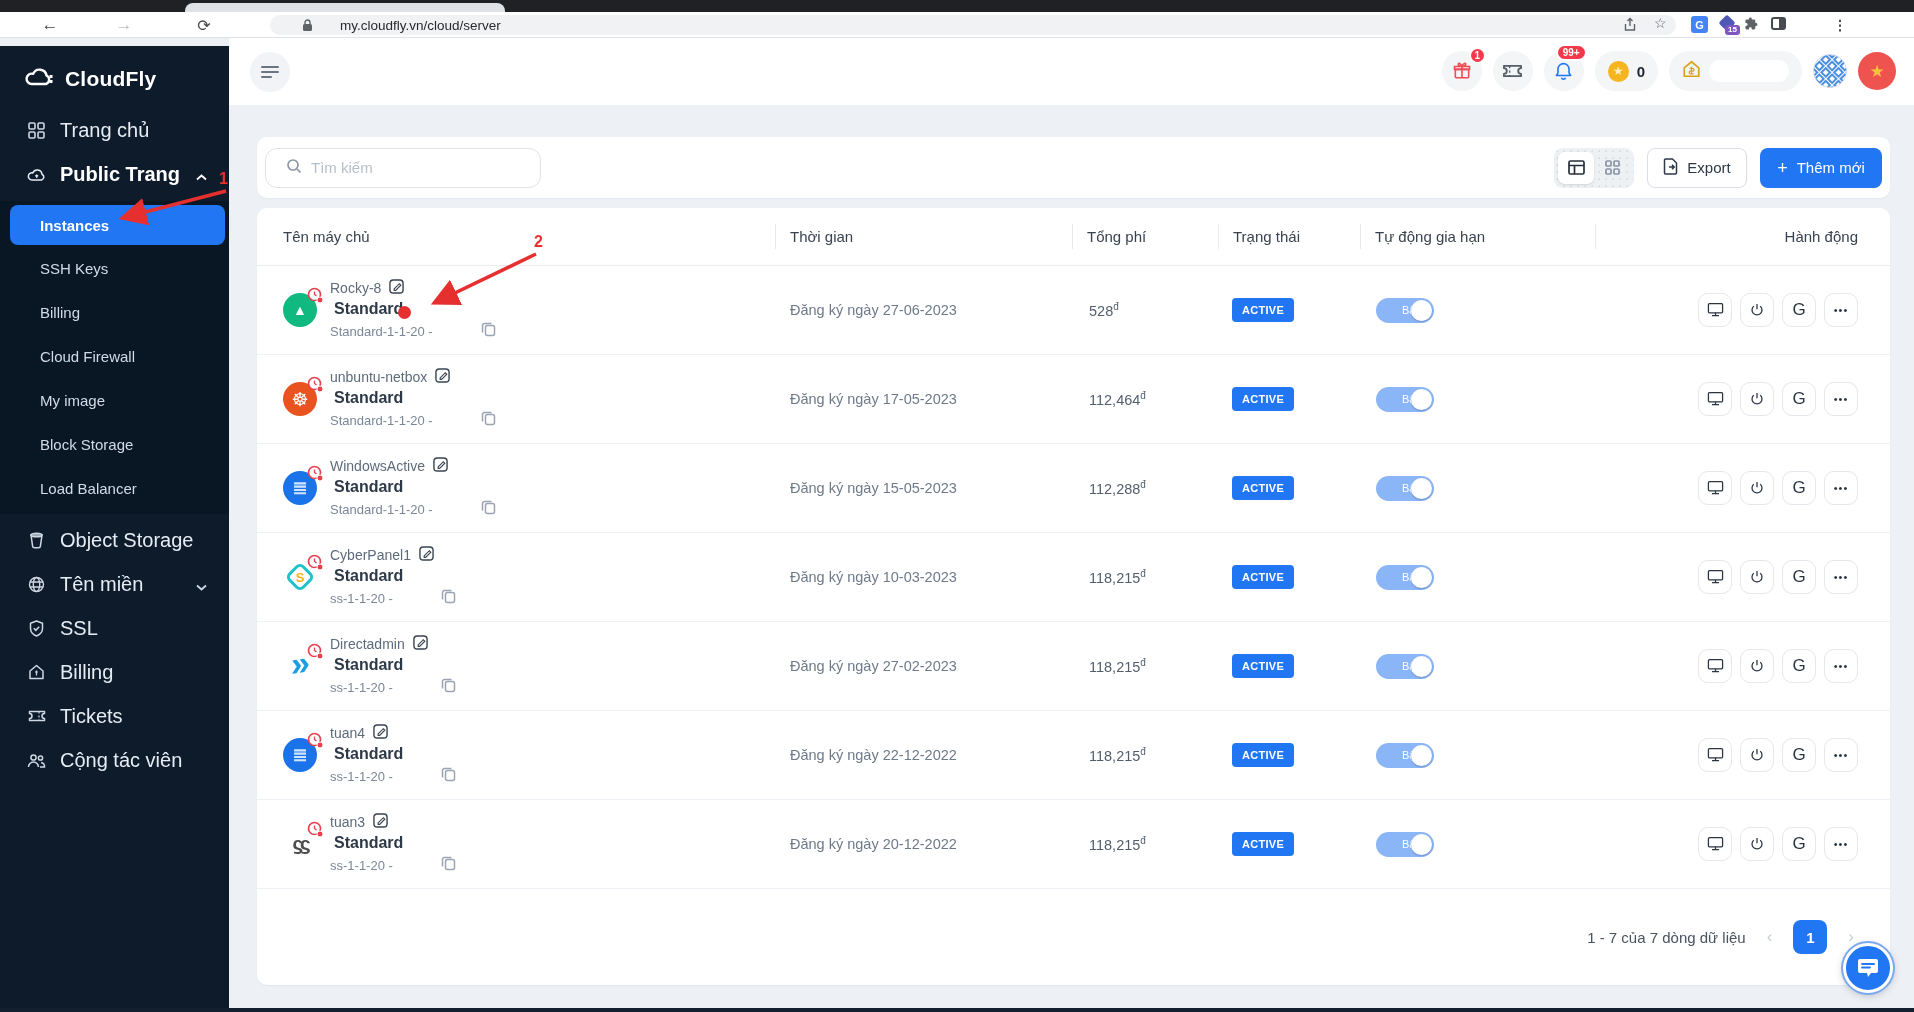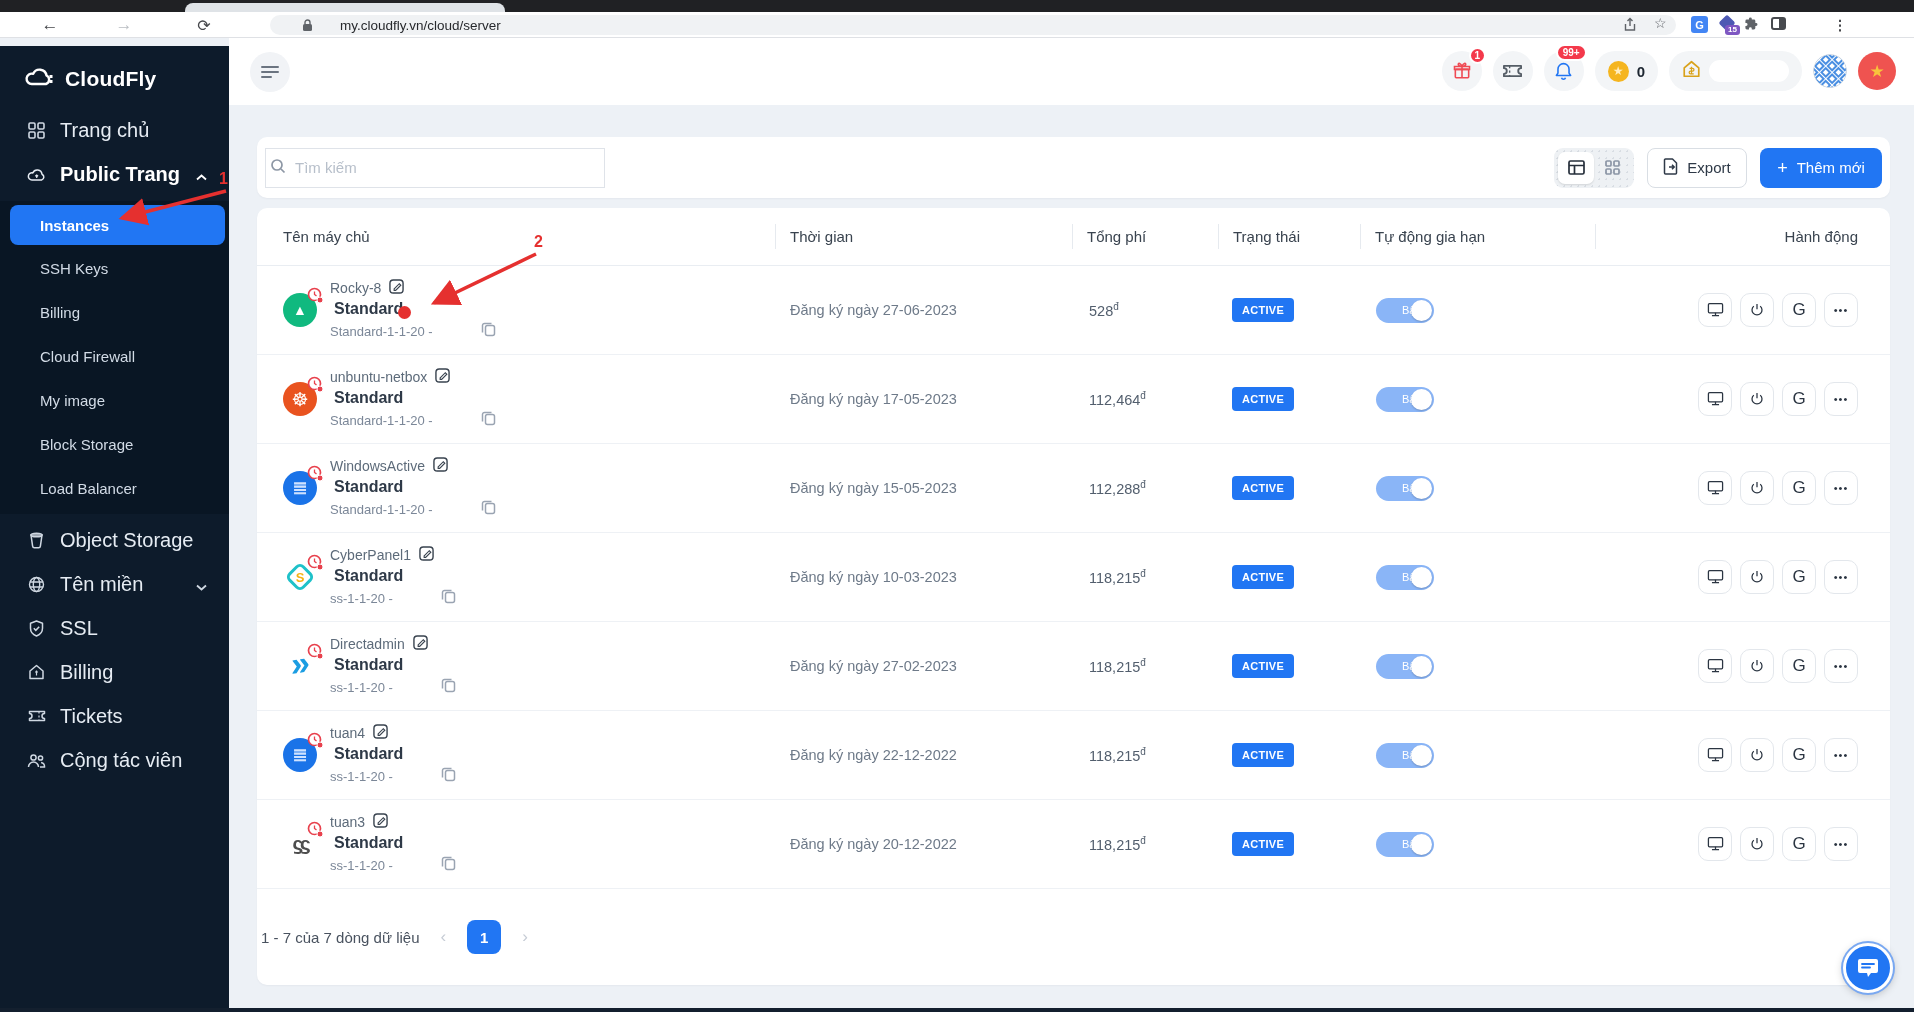--- a/index.html
+++ b/index.html
@@ -56,21 +56,21 @@
   .coin-count{font-size:15px;font-weight:700;color:#1c2530}
   .blob{width:80px;height:22px;background:#fff;border-radius:11px}
   .avatar-lattice{width:34px;height:34px;border-radius:50%;overflow:hidden;cursor:pointer}
   .avatar-star{width:38px;height:38px;border-radius:50%;background:#ef5350;color:#f8c33c;font-size:17px;display:flex;align-items:center;justify-content:center;cursor:pointer}
   .avatar-star::after{content:"★"}
 
   
   .content{position:absolute;left:229px;top:105px;width:1685px;height:907px}
   .card{background:#fff;border-radius:10px;box-shadow:0 1px 2px rgba(16,24,40,.04)}
   .search-card{position:absolute;left:28px;right:24px;top:32px;height:61px;display:flex;align-items:center;justify-content:space-between;padding:0 8px}
-  .search-box{width:340px;height:40px;border:1px solid #dfe3e9;border-radius:0;display:flex;align-items:center;gap:9px;padding:0 4px}
+  .search-box{width:276px;height:40px;border:1px solid #dfe3e9;border-radius:12px;display:flex;align-items:center;gap:9px;padding:0 20px}
   .search-box input{border:none;outline:none;font-size:15px;color:#3a4553;width:100%;font-family:"Liberation Sans",sans-serif}
   .search-box input::placeholder{color:#b7bfca}
   .sc-right{display:flex;align-items:center;gap:13px}
   .seg{width:80px;height:40px;background:#eef1f4;border-radius:9px;display:flex;align-items:center;padding:4px;background-image:radial-gradient(#d8dde3 1px,transparent 1px);background-size:7px 7px}
   .seg-btn{width:36px;height:32px;display:flex;align-items:center;justify-content:center;border-radius:7px;cursor:pointer}
   .seg-btn.sel{background:#fff;box-shadow:0 1px 2px rgba(0,0,0,.12)}
   .btn{height:40px;border-radius:8px;display:flex;align-items:center;justify-content:center;gap:9px;font-size:15px;cursor:pointer}
   .btn-export{width:100px;background:#fff;border:1px solid #d9dee4;color:#2e3947;font-weight:500}
   .btn-add{width:122px;background:#2176f3;color:#fff;font-weight:500}
   .plus{font-size:18px;line-height:1}
@@ -106,21 +106,21 @@
   .badge{display:inline-block;background:#2176f3;color:#fff;font-size:11px;font-weight:700;letter-spacing:.3px;padding:6px 10px;border-radius:4px}
   .renew-cell{padding-left:16px}
   .toggle{width:58px;height:25px;border-radius:13px;background:#8ab5f7;position:relative;display:inline-flex;align-items:center;cursor:pointer}
   .tog-label{color:#fff;font-size:11px;margin-left:26px}
   .knob{position:absolute;right:2px;top:2px;width:21px;height:21px;border-radius:50%;background:#fff;box-shadow:0 1px 2px rgba(0,0,0,.2)}
   .actions-cell{display:flex;justify-content:flex-end;gap:8px;padding-right:10px}
   .abtn{width:34px;height:34px;border:1px solid #e3e7ec;border-radius:10px;background:#fff;display:flex;align-items:center;justify-content:center;cursor:pointer;color:#2b3542}
   .g-glyph::after{content:"G";font-size:17px;font-weight:500;color:#2b3542}
   .dots-glyph::after{content:"•••";font-size:11px;letter-spacing:1px;color:#2b3542}
 
-  .pagination{position:absolute;left:4px;right:0;bottom:0;height:96px;display:flex;align-items:center;gap:21px;padding-right:36px}
+  .pagination{position:absolute;left:12px;right:0;bottom:0;height:96px;display:flex;align-items:center;justify-content:flex-end;gap:21px;padding-right:36px}
   .pag-summary{font-size:15px;color:#49525f}
   .pag-arrow{color:#c6ccd5;font-size:17px;cursor:pointer}
   .pag-page{width:34px;height:34px;border-radius:8px;background:#2176f3;color:#fff;font-size:15px;font-weight:600;display:flex;align-items:center;justify-content:center;cursor:pointer}
 
   
   .anno-svg{position:absolute;inset:0;z-index:50;pointer-events:none}
   .anno-label{position:absolute;z-index:51;color:#e5302f;font-size:16px;font-weight:600;pointer-events:none}
   .anno-dot{position:absolute;left:398px;top:306px;width:13px;height:13px;border-radius:50%;background:#e5302f;z-index:51;pointer-events:none}
 
   .chat-fab{position:absolute;left:1843px;top:943px;width:50px;height:50px;border-radius:50%;background:#2176f3;border:3px solid #fff;box-shadow:0 0 0 2px #79a8f1,0 2px 8px rgba(0,0,0,.25);display:flex;align-items:center;justify-content:center;z-index:60;cursor:pointer}

